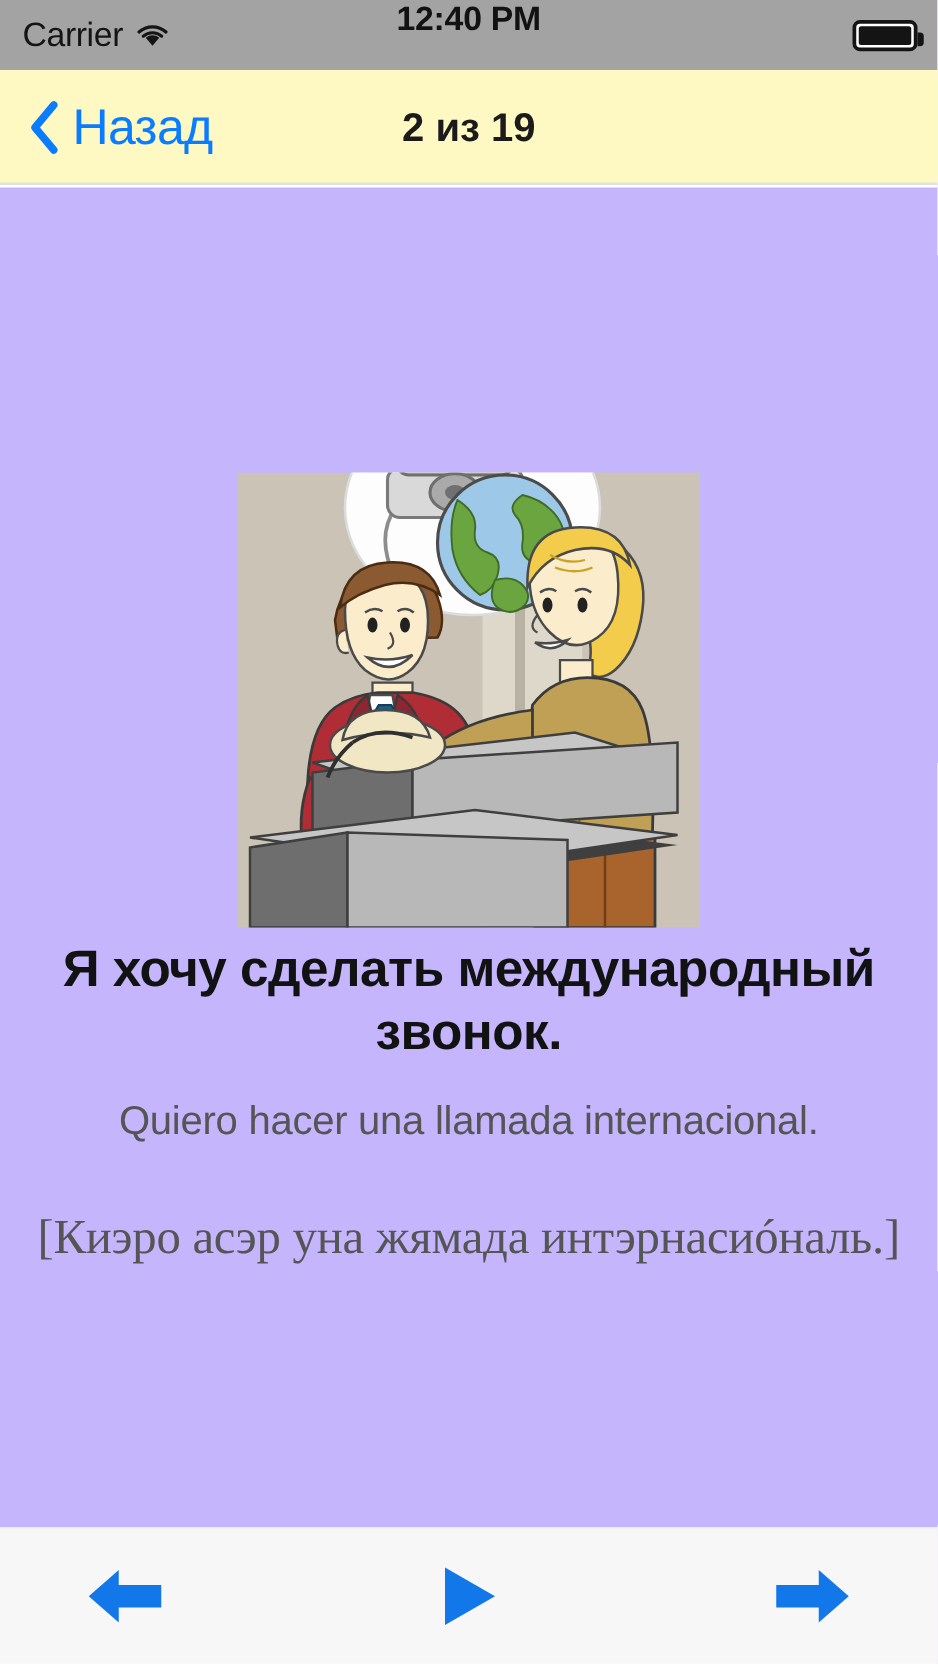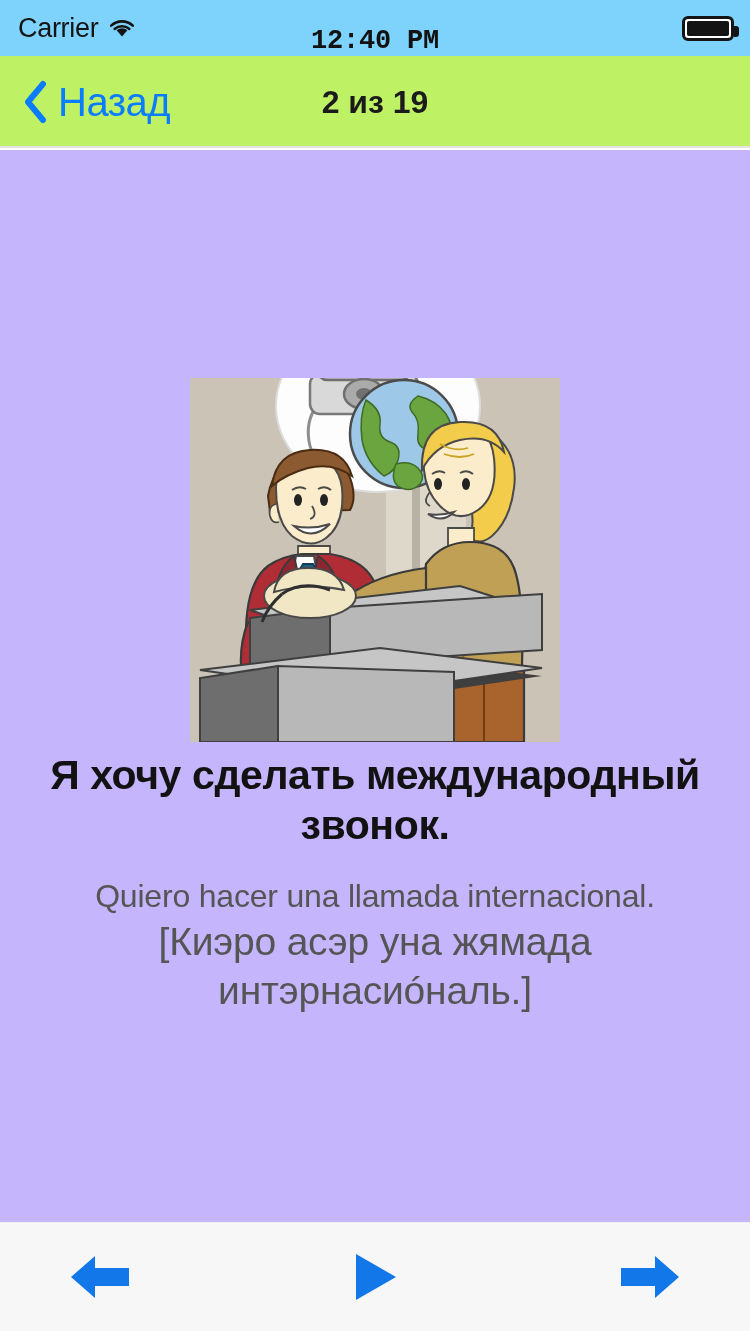--- a/index.html
+++ b/index.html
@@ -7,35 +7,35 @@
     width:750px; height:1331px;
     background:#ffffff;
     font-family:"Liberation Sans","DejaVu Sans",sans-serif;
     overflow:hidden;
   }
   .screen{ position:relative; width:750px; height:1331px; background:#fff; }
 
   
   .status-bar{
     position:absolute; top:0; left:0; width:750px; height:56px;
-    background:#7dd3fc;
+    background:#a3a3a3;
     display:flex; align-items:center;
   }
   .status-left{
     position:absolute; left:18px; top:0; height:56px;
     display:flex; align-items:center; gap:10px;
   }
   .carrier-label{
     font-size:27px; color:#141414; letter-spacing:-0.3px;
     font-family:"Liberation Sans",sans-serif;
   }
   .wifi-icon{ display:block; width:28px; height:22px; }
   .status-center{
     position:absolute; left:0; top:0; width:750px; height:56px;
-    display:flex; align-items:flex-end; justify-content:center;font-family:Liberation Mono, monospace;
+    display:flex; align-items:flex-start; justify-content:center;
   }
   .clock{
     font-size:27px; color:#121212; font-weight:700; letter-spacing:-0.2px;
   }
   .status-right{
     position:absolute; right:16px; top:0; height:56px;
     display:flex; align-items:center;
   }
   .battery{
     position:relative; width:52px; height:25px;
@@ -46,21 +46,21 @@
     width:5px; height:11px; background:#141414; border-radius:0 3px 3px 0;
   }
   .battery-fill{
     position:absolute; left:2px; top:2px; right:2px; bottom:2px;
     background:#141414; border-radius:2px;
   }
 
   
   .nav-bar{
     position:absolute; top:56px; left:0; width:750px; height:92px;
-    background:#bef264;
+    background:#fef9c3;
     border-bottom:2px solid #e3e3e3;
   }
   .back-button{
     position:absolute; left:22px; top:0; height:92px;
     display:flex; align-items:center; gap:10px; cursor:pointer;
   }
   .chevron-left{ display:block; width:26px; height:44px; }
   .back-label{
     font-size:40px; color:#0a7cff; letter-spacing:-0.5px;
     font-family:"Liberation Sans",sans-serif;
@@ -95,21 +95,22 @@
   }
   .phrase-foreign{
     margin-top:26px;
     font-size:32px; font-weight:400; color:#555555;
     line-height:1.27; letter-spacing:-0.2px;
     font-family:"Liberation Sans",sans-serif;
   }
   .phrase-translit{
     font-size:39px; font-weight:400; color:#555555;
     line-height:1.27; letter-spacing:-0.2px;
-    font-family:Liberation Sans, sans-serif;
+    font-family:Liberation Serif, serif;
+    margin-top:48px;
   }
 
   
   .toolbar{
     position:absolute; left:0; bottom:0; width:750px; height:109px;
     background:#f7f7f7;
     border-top:1px solid #f0f0f0;
     display:flex; align-items:center; justify-content:space-between;
     padding:0 40px;
   }

